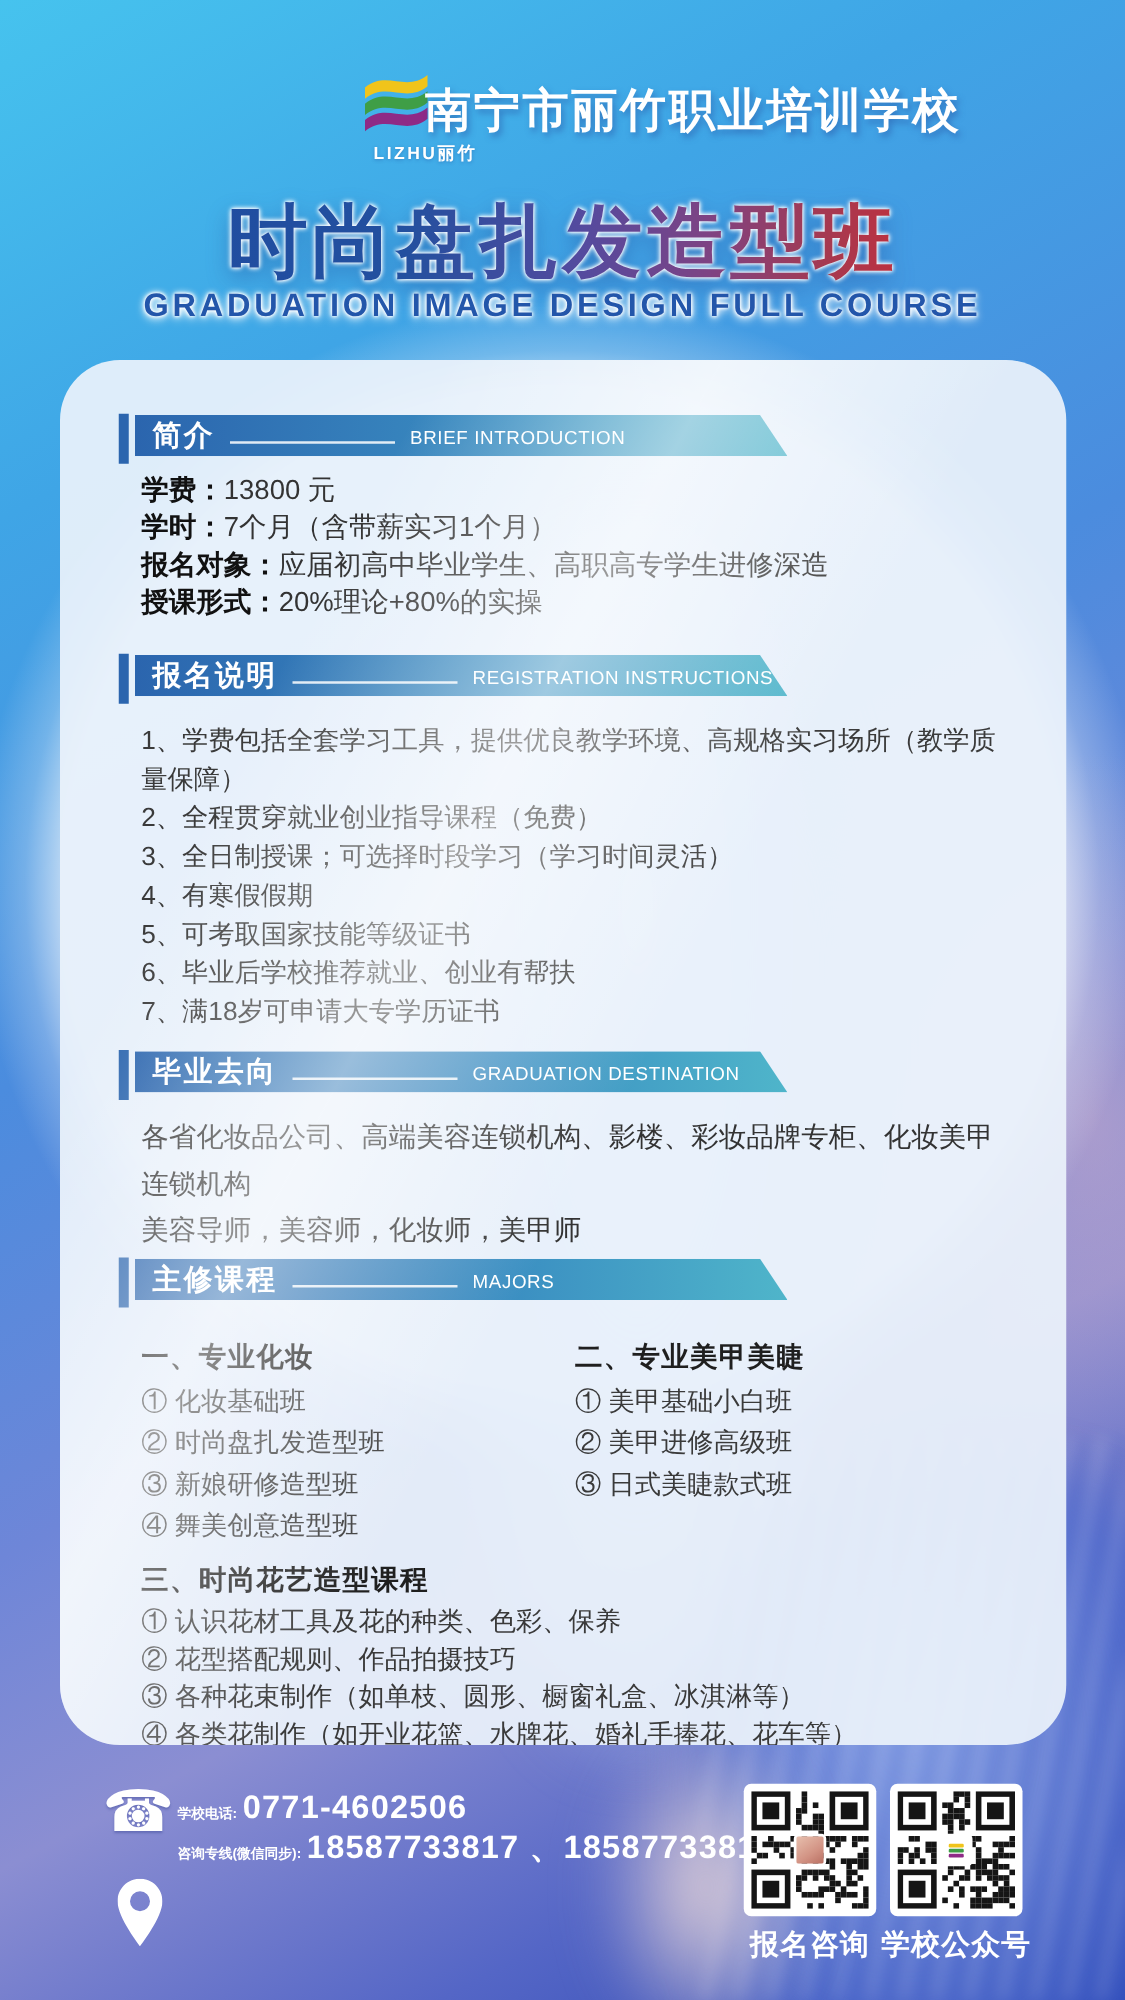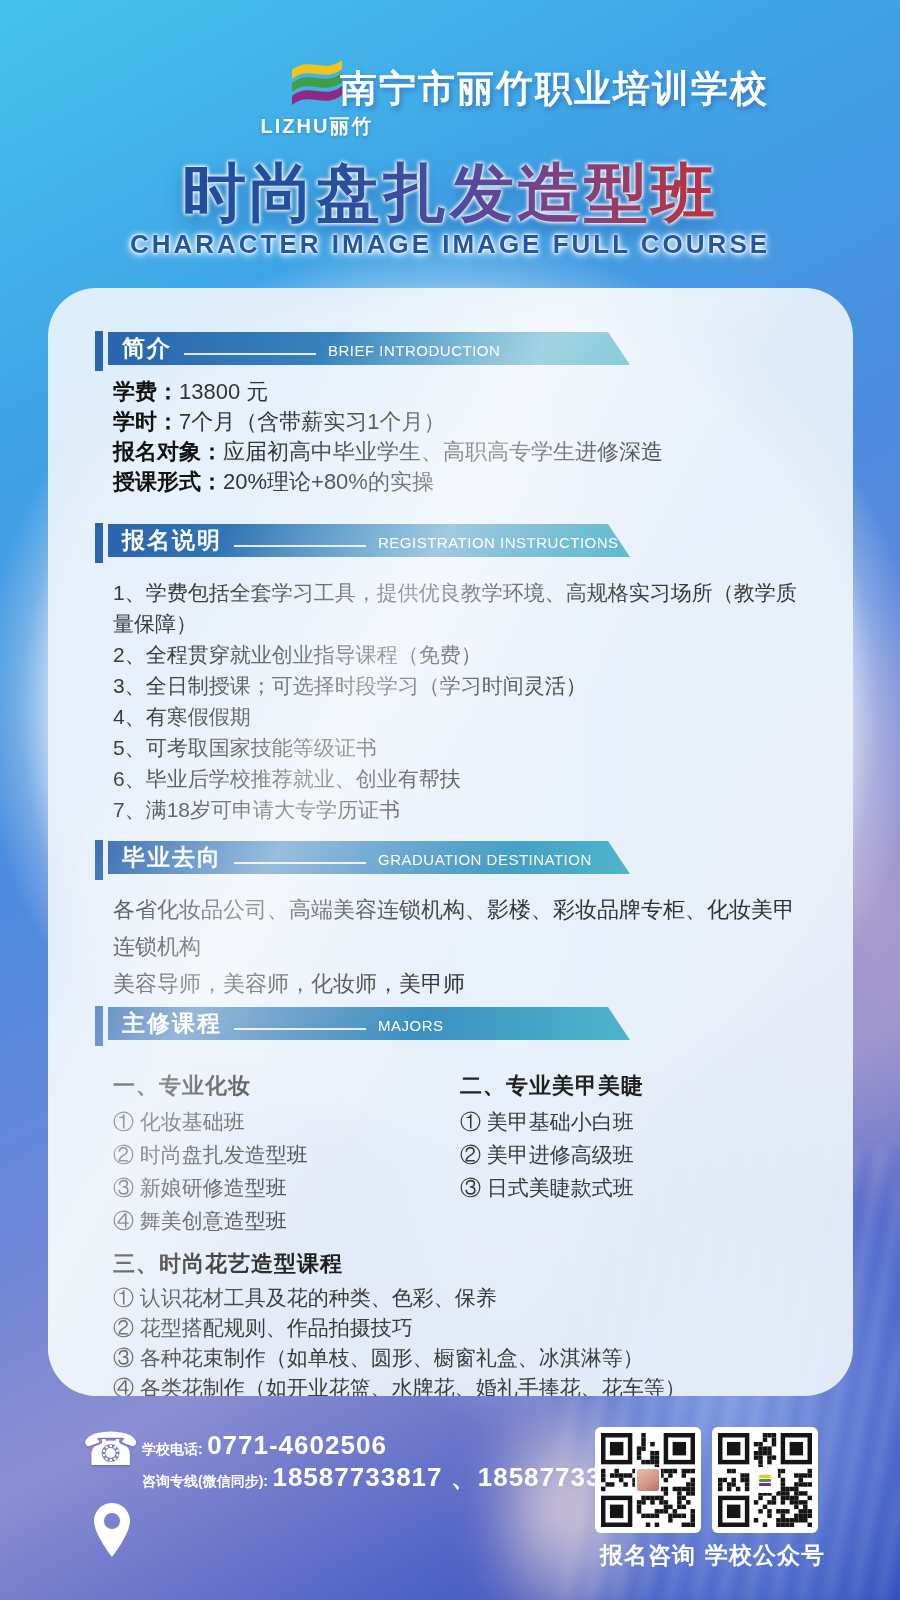--- a/index.html
+++ b/index.html
@@ -20,22 +20,22 @@
     background:radial-gradient(ellipse at 50% 30%, rgba(224,236,252,.9), rgba(176,199,240,.55) 60%, rgba(176,199,240,0) 75%);}
   .blob-b{left:560px;top:1180px;width:420px;height:520px;border-radius:40%;
     background:radial-gradient(ellipse at 40% 40%, rgba(142,168,232,.9), rgba(62,92,200,.6) 65%, rgba(62,92,200,0) 80%);}
   .blob-leg{left:480px;top:1380px;width:170px;height:260px;border-radius:40%;
     background:radial-gradient(ellipse at 50% 50%, rgba(236,216,216,.95), rgba(236,216,216,0) 75%);}
   .dress-streaks{position:absolute;left:560px;top:1150px;width:340px;height:450px;z-index:2;opacity:.5;
     background:repeating-linear-gradient(100deg, rgba(255,255,255,.35) 0 7px, rgba(80,110,210,.15) 7px 18px, rgba(40,70,180,.3) 18px 26px);
     filter:blur(6px);pointer-events:none;}
   
   .logo{position:absolute;left:252px;top:54px;width:130px;text-align:center;z-index:5;}
-  .brand{margin-top:3px;color:#fff;font-weight:bold;font-size:20px;letter-spacing:2px;
-    text-shadow:0 1px 3px rgba(30,80,160,.45);}
+  .brand{margin-top:3px;color:#fff;font-weight:bold;font-size:14px;letter-spacing:2px;
+    text-shadow:0 1px 3px rgba(30,80,160,.45);text-align:right;}
   .school-name{position:absolute;left:340px;top:64px;z-index:5;color:#fff;font-weight:bold;font-size:37px;letter-spacing:2px;
     text-shadow:2px 3px 5px rgba(40,85,165,.55);}
   .main-title{position:absolute;left:0;top:150px;width:100%;text-align:center;z-index:5;
     font-size:64px;font-weight:bold;letter-spacing:3px;
     background:linear-gradient(90deg,#1d4aa2 0%,#23509f 36%,#554a9e 52%,#7e4383 63%,#a43a52 73%,#cf2a32 85%,#ee2222 100%);
     -webkit-background-clip:text;background-clip:text;color:transparent;
     filter:drop-shadow(0 0 2px #fff) drop-shadow(0 0 1px #fff) drop-shadow(0 7px 9px rgba(25,60,140,.35));}
   .subtitle{position:absolute;left:0;top:229px;width:100%;text-align:center;z-index:5;
     font-size:26px;font-weight:bold;letter-spacing:3px;color:#2356aa;
     text-shadow:0 0 3px #fff,0 0 3px #fff,0 0 6px #fff,0 2px 8px rgba(255,255,255,.9);}
@@ -72,21 +72,21 @@
   .course-item{font-size:21px;line-height:33px;color:#3a3a3a;}
   .course-g3{margin-top:14px;}
   .course-g3 .course-item{line-height:30px;}
   
   .footer{position:absolute;left:0;top:1400px;width:900px;height:200px;z-index:4;color:#fff;}
   .phone-icon{position:absolute;left:82px;top:26px;font-size:46px;line-height:46px;color:#fff;
     text-shadow:0 1px 2px rgba(20,40,120,.3);}
   .fline{position:absolute;white-space:nowrap;}
   .f1{left:142px;top:30px;}
   .f2{left:142px;top:60px;}
-  .flabel{font-size:14px;font-weight:bold;}
+  .flabel{font-size:11px;font-weight:bold;}
   .fnum{font-size:26px;font-weight:bold;letter-spacing:1px;}
   .pin-icon{position:absolute;left:94px;top:103px;}
   .f3{left:142px;top:108px;font-size:23px;font-weight:bold;letter-spacing:1px;}
   .f4{left:142px;top:140px;font-size:21px;font-weight:bold;}
   .qr{position:absolute;top:27px;width:106px;height:106px;background:#fff;border-radius:6px;}
   .qr svg{position:absolute;left:6px;top:6px;}
   .qr-1{left:595px;}
   .qr-2{left:712px;}
   .qr-badge{position:absolute;left:40px;top:40px;width:26px;height:26px;border-radius:4px;border:2px solid #fff;box-sizing:border-box;}
   .badge-avatar{background:linear-gradient(145deg,#e8c0ae,#d29384 60%,#b96f62);}
@@ -111,21 +111,21 @@
       <svg width="56" height="52" viewBox="0 0 56 52">
         <path d="M3 16 C 20 2, 36 20, 53 6 L 53 15 C 36 29, 20 11, 3 25 Z" fill="#f0c41b"></path>
         <path d="M3 29 C 20 15, 36 33, 53 19 L 53 28 C 36 42, 20 24, 3 38 Z" fill="#3f9e46"></path>
         <path d="M3 42 C 20 28, 36 46, 53 32 L 53 41 C 36 55, 20 37, 3 51 Z" fill="#8e2a86"></path>
       </svg>
     </span>
     <div class="brand">LIZHU丽竹</div>
   </div>
   <div class="school-name">南宁市丽竹职业培训学校</div>
   <div class="main-title">时尚盘扎发造型班</div>
-  <div class="subtitle">CHARACTER IMAGE IMAGE FULL COURSE</div>
+  <div class="subtitle">GRADUATION IMAGE DESIGN FULL COURSE</div>
 
   <div class="card">
 
     <div class="sec sec-intro" style="margin-top:43px;">
       <div class="banner-row">
         <div class="banner-bar"></div>
         <div class="banner">
           <span class="cn">简介</span>
           <span class="rule"></span>
           <span class="en">BRIEF INTRODUCTION</span>

